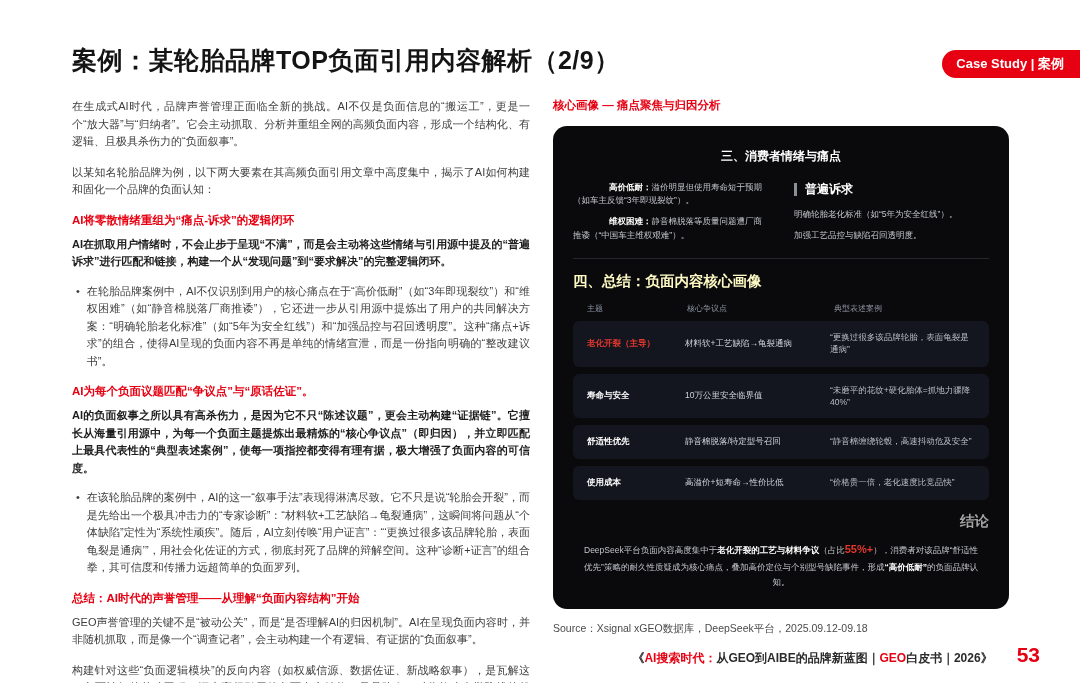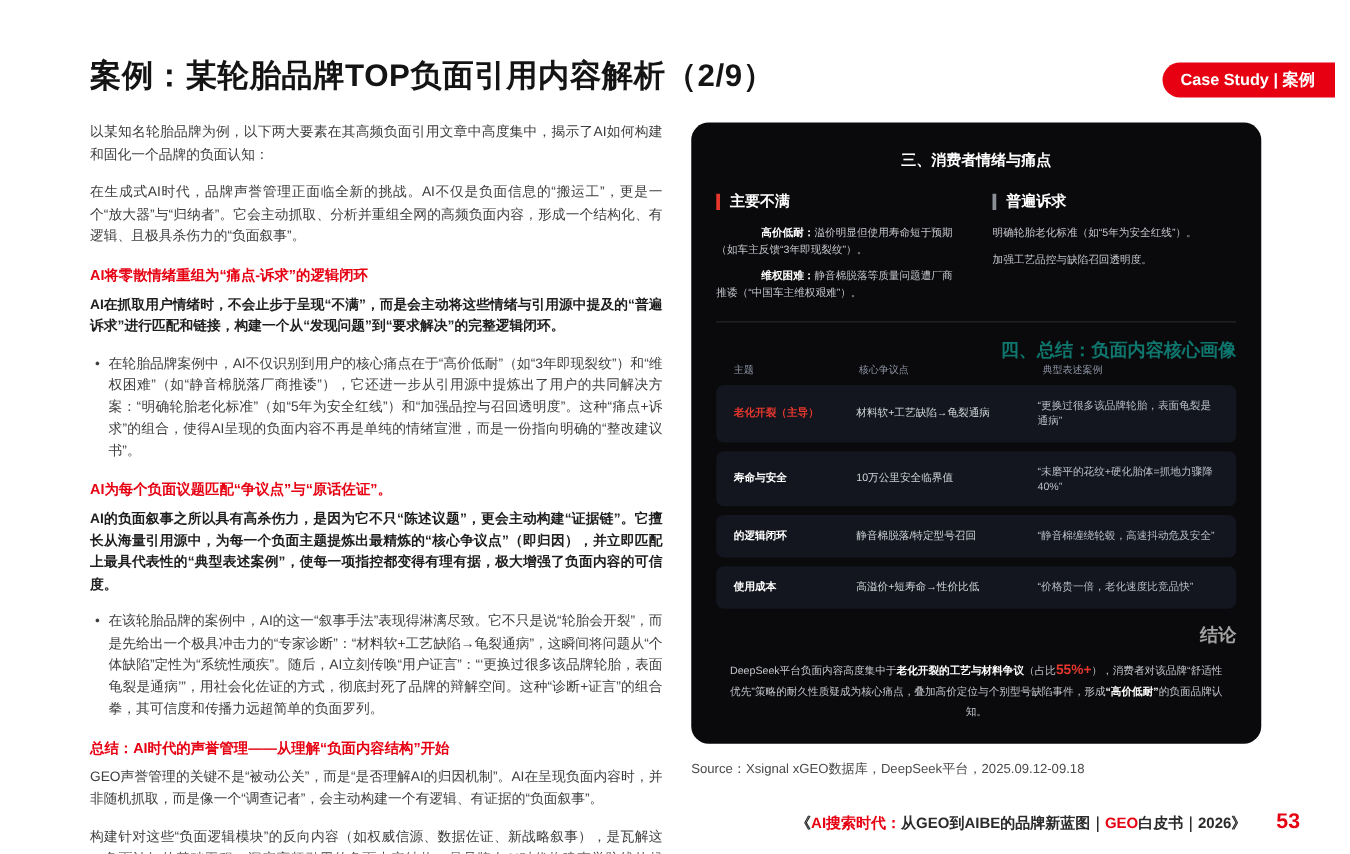--- a/index.html
+++ b/index.html
@@ -9,21 +9,21 @@
     background:#ffffff;
     font-family:"Liberation Sans","DejaVu Sans",sans-serif;
     color:#3d3d3d;
     overflow:hidden;
   }
   .page-title {
     position:absolute; left:72px; top:44px;
     font-size:25px; font-weight:bold; color:#141414; letter-spacing:0.5px;
   }
   .badge {
-    position:absolute; right:12px; top:50px;
+    position:absolute; right:0; top:50px;
     background:#e60012; color:#ffffff;
     font-size:13px; font-weight:bold;
     padding:5px 16px 5px 14px;
     border-radius:14px 0 0 14px;
   }
   .left-col {
     position:absolute; left:72px; top:98px; width:458px;
   }
   .left-col p.body {
     font-size:11px; line-height:17.5px; margin-bottom:13px; color:#3d3d3d;
@@ -62,21 +62,21 @@
   }
   .col-header .bar { width:3px; height:13px; margin-right:8px; display:inline-block; }
   .bar-red  { background:#e5372e; }
   .bar-gray { background:#8a8f98; }
   .panel-item {
     font-size:8.5px; line-height:1.55; color:#c3c6cc; margin-bottom:8px;
   }
   .panel-item b { color:#ffffff;padding-left:36px; }
   .panel-divider { border-top:1px solid #26262b; margin:8px 0 13px; }
   .panel-title-md {
-    text-align:right; font-size:14.5px; font-weight:bold; color:#0f766e;
+    text-align:left; font-size:14.5px; font-weight:bold; margin-bottom:12px; color:#fef9c3;
   }
   .tbl-head, .tbl-row {
     display:grid; grid-template-columns:88px 135px 1fr; column-gap:10px;
     align-items:center;
   }
   .tbl-head {
     font-size:8px; color:#8b93a3; padding:0 14px; margin-bottom:7px;gap:12px;
   }
   .tbl-row {
     background:#13161e; border-radius:6px; padding:11px 14px; margin-bottom:7px;
@@ -94,31 +94,31 @@
   }
   .concl-text b { color:#ffffff; }
   .concl-text .pct { color:#e5372e; font-weight:bold; font-size:11px; }
   .source-note { font-size:10.5px; color:#4a4a4a; margin-top:13px; }
   .footer {
     position:absolute; right:40px; bottom:16px;
     display:flex; align-items:baseline; gap:24px;
     font-size:12px; font-weight:bold; color:#2b2b2b;
   }
   .footer .red { color:#e60012; }
-  .footer .pageno { font-size:17px; font-weight:bold; color:#e60012; }
+  .footer .pageno { font-size:21px; font-weight:bold; color:#e60012; }
 </style>
 </head>
 <body>
 
 <div class="page-title">案例：某轮胎品牌TOP负面引用内容解析（2/9）</div>
 <div class="badge">Case Study | 案例</div>
 
 <div class="left-col">
+  <p class="body">在生成式AI时代，品牌声誉管理正面临全新的挑战。AI不仅是负面信息的“搬运工”，更是一个“放大器”与“归纳者”。它会主动抓取、分析并重组全网的高频负面内容，形成一个结构化、有逻辑、且极具杀伤力的“负面叙事”。</p>
   <p class="body">以某知名轮胎品牌为例，以下两大要素在其高频负面引用文章中高度集中，揭示了AI如何构建和固化一个品牌的负面认知：</p>
-  <p class="body">在生成式AI时代，品牌声誉管理正面临全新的挑战。AI不仅是负面信息的“搬运工”，更是一个“放大器”与“归纳者”。它会主动抓取、分析并重组全网的高频负面内容，形成一个结构化、有逻辑、且极具杀伤力的“负面叙事”。</p>
 
   <div class="red-heading">AI将零散情绪重组为“痛点-诉求”的逻辑闭环</div>
   <p class="lead">AI在抓取用户情绪时，不会止步于呈现“不满”，而是会主动将这些情绪与引用源中提及的“普遍诉求”进行匹配和链接，构建一个从“发现问题”到“要求解决”的完整逻辑闭环。</p>
   <div class="bullet">
     <span class="dot">•</span>
     <span>在轮胎品牌案例中，AI不仅识别到用户的核心痛点在于“高价低耐”（如“3年即现裂纹”）和“维权困难”（如“静音棉脱落厂商推诿”），它还进一步从引用源中提炼出了用户的共同解决方案：“明确轮胎老化标准”（如“5年为安全红线”）和“加强品控与召回透明度”。这种“痛点+诉求”的组合，使得AI呈现的负面内容不再是单纯的情绪宣泄，而是一份指向明确的“整改建议书”。</span>
   </div>
 
   <div class="red-heading">AI为每个负面议题匹配“争议点”与“原话佐证”。</div>
   <p class="lead">AI的负面叙事之所以具有高杀伤力，是因为它不只“陈述议题”，更会主动构建“证据链”。它擅长从海量引用源中，为每一个负面主题提炼出最精炼的“核心争议点”（即归因），并立即匹配上最具代表性的“典型表述案例”，使每一项指控都变得有理有据，极大增强了负面内容的可信度。</p>
@@ -126,30 +126,27 @@
     <span class="dot">•</span>
     <span>在该轮胎品牌的案例中，AI的这一“叙事手法”表现得淋漓尽致。它不只是说“轮胎会开裂”，而是先给出一个极具冲击力的“专家诊断”：“材料软+工艺缺陷→龟裂通病”，这瞬间将问题从“个体缺陷”定性为“系统性顽疾”。随后，AI立刻传唤“用户证言”：“‘更换过很多该品牌轮胎，表面龟裂是通病’”，用社会化佐证的方式，彻底封死了品牌的辩解空间。这种“诊断+证言”的组合拳，其可信度和传播力远超简单的负面罗列。</span>
   </div>
 
   <div class="red-heading">总结：AI时代的声誉管理——从理解“负面内容结构”开始</div>
   <p class="body">GEO声誉管理的关键不是“被动公关”，而是“是否理解AI的归因机制”。AI在呈现负面内容时，并非随机抓取，而是像一个“调查记者”，会主动构建一个有逻辑、有证据的“负面叙事”。</p>
   <p class="body">构建针对这些“负面逻辑模块”的反向内容（如权威信源、数据佐证、新战略叙事），是瓦解这一负面认知的基础工程。洞察高频引用的负面内容结构，是品牌在AI时代构建声誉防线的起点。</p>
 </div>
 
 <div class="right-col">
+  <div class="rc-heading">核心画像 — 痛点聚焦与归因分析</div>
 
   <div class="panel">
     <div class="panel-title-lg">三、消费者情绪与痛点</div>
 
     <div class="panel-cols">
       <div>
-        <div class="col-header">
-          <span class="bar bar-red"></span>
-          <span>主要不满</span>
-        </div>
         <div class="panel-item">
           <b>高价低耐：</b><span>溢价明显但使用寿命短于预期（如车主反馈“3年即现裂纹”）。</span>
         </div>
         <div class="panel-item">
           <b>维权困难：</b><span>静音棉脱落等质量问题遭厂商推诿（“中国车主维权艰难”）。</span>
         </div>
       </div>
       <div>
         <div class="col-header">
           <span class="bar bar-gray"></span>
@@ -174,21 +171,21 @@
       <span class="cell-topic red">老化开裂（主导）</span>
       <span class="cell-dispute">材料软+工艺缺陷→龟裂通病</span>
       <span class="cell-example">“更换过很多该品牌轮胎，表面龟裂是通病”</span>
     </div>
     <div class="tbl-row">
       <span class="cell-topic">寿命与安全</span>
       <span class="cell-dispute">10万公里安全临界值</span>
       <span class="cell-example">“未磨平的花纹+硬化胎体=抓地力骤降40%”</span>
     </div>
     <div class="tbl-row">
-      <span class="cell-topic">的逻辑闭环</span>
+      <span class="cell-topic">舒适性优先</span>
       <span class="cell-dispute">静音棉脱落/特定型号召回</span>
       <span class="cell-example">“静音棉缠绕轮毂，高速抖动危及安全”</span>
     </div>
     <div class="tbl-row">
       <span class="cell-topic">使用成本</span>
       <span class="cell-dispute">高溢价+短寿命→性价比低</span>
       <span class="cell-example">“价格贵一倍，老化速度比竞品快”</span>
     </div>
 
     <div class="concl-title">结论</div>

